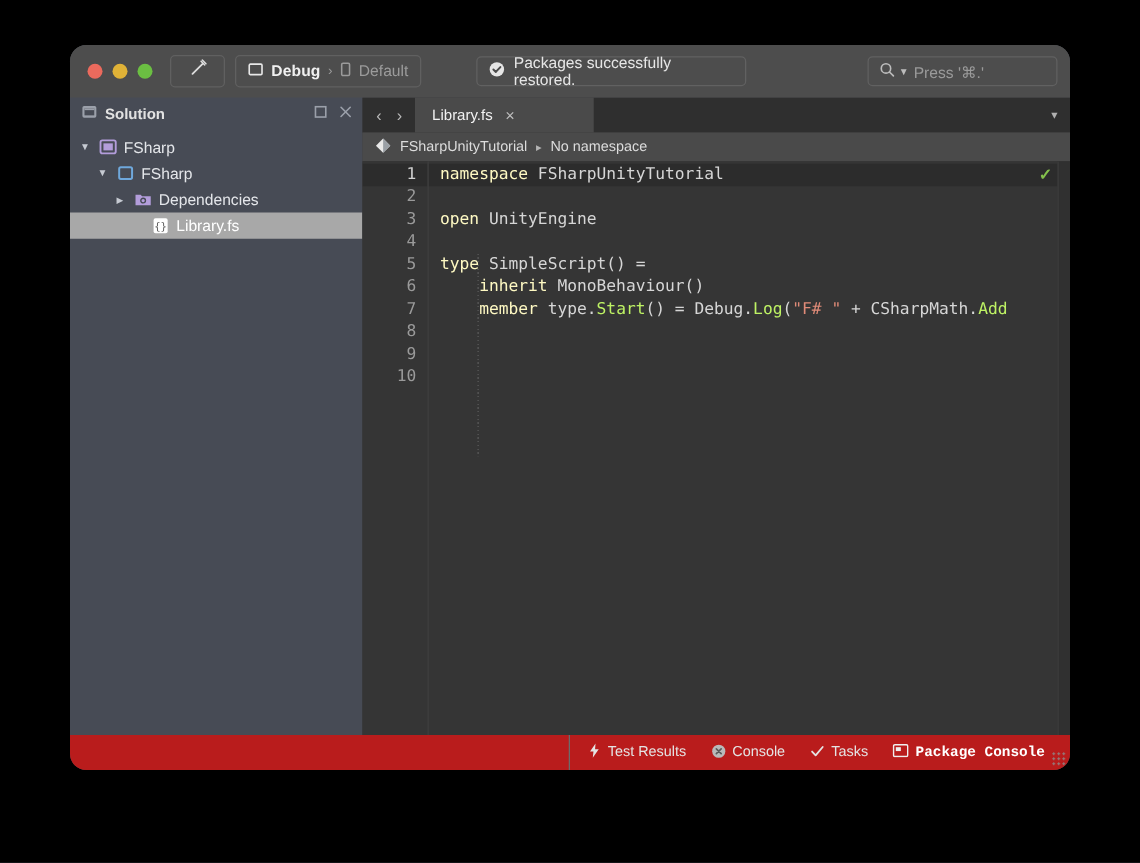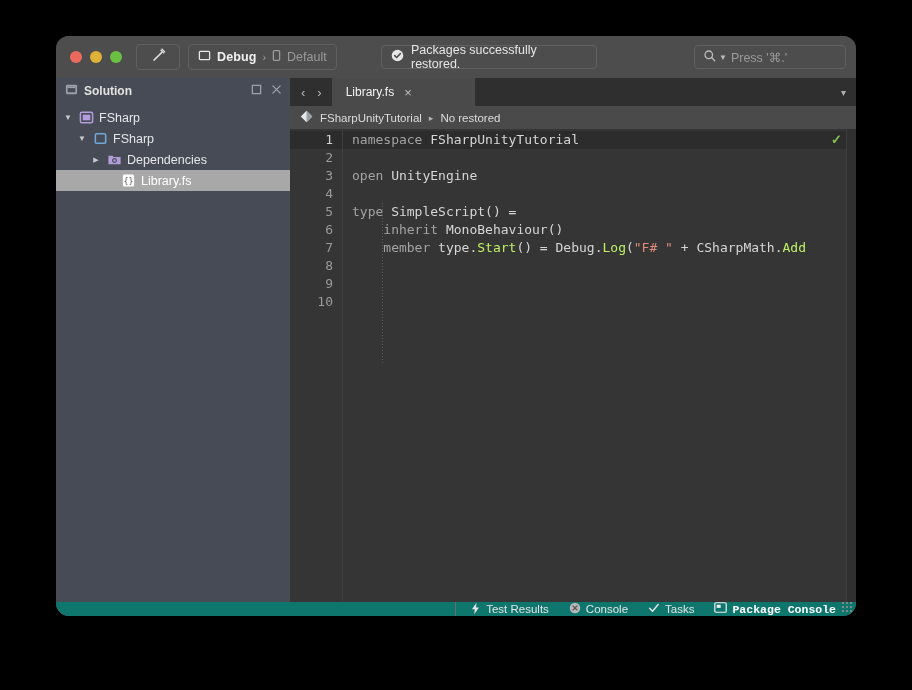--- a/index.html
+++ b/index.html
@@ -245,21 +245,21 @@
 
   .indent-guide {
     position: absolute;
     left: 39px;
     top: 74px;
     width: 1px;
     height: 162px;
     background: repeating-linear-gradient(to bottom, #5a5a5a 0 1px, transparent 1px 3px);
   }
 
-  .k  { color: #a3a3a3; }   
+  .k  { color: #fef9c3; }   
   .m  { color: #bef264; }   
   .s  { color: #e08b78; }   
 
   .check-mark {
     position: absolute;
     right: 14px;
     top: 3px;
     color: #84c14c;
     font-size: 13px;
     font-weight: bold;
@@ -267,22 +267,22 @@
   .vscroll {
     position: absolute;
     top: 0; right: 0; bottom: 0;
     width: 9px;
     background: #303030;
     border-left: 1px solid #3d3d3d;
   }
 
   
   .statusbar {
-    height: 14px;
-    background: #0f766e;
+    height: 28px;
+    background: #b91c1c;
     display: flex;
     align-items: center;
     flex: 0 0 auto;
     position: relative;
   }
   .sb-left { flex: 1 1 auto; height: 100%; }
   .sb-pads {
     display: flex;
     align-items: center;
     gap: 20px;
@@ -454,21 +454,21 @@
 
       <div class="breadcrumb">
         <span>
           <svg width="13" height="13" viewBox="0 0 14 14">
             <path d="M7 0.8 L13.2 7 L7 13.2 L0.8 7 Z" fill="#e9e9e9"></path>
             <path d="M7 0.8 L13.2 7 L7 13.2 Z" fill="#9aa0a6"></path>
           </svg>
         </span>
         <span>FSharpUnityTutorial</span>
         <span class="bc-arrow">▸</span>
-        <span>No restored</span>
+        <span>No namespace</span>
       </div>
 
       <div class="code-area">
         <div class="gutter">
             <div class="ln active">1</div>
             <div class="ln">2</div>
             <div class="ln">3</div>
             <div class="ln">4</div>
             <div class="ln">5</div>
             <div class="ln">6</div>

